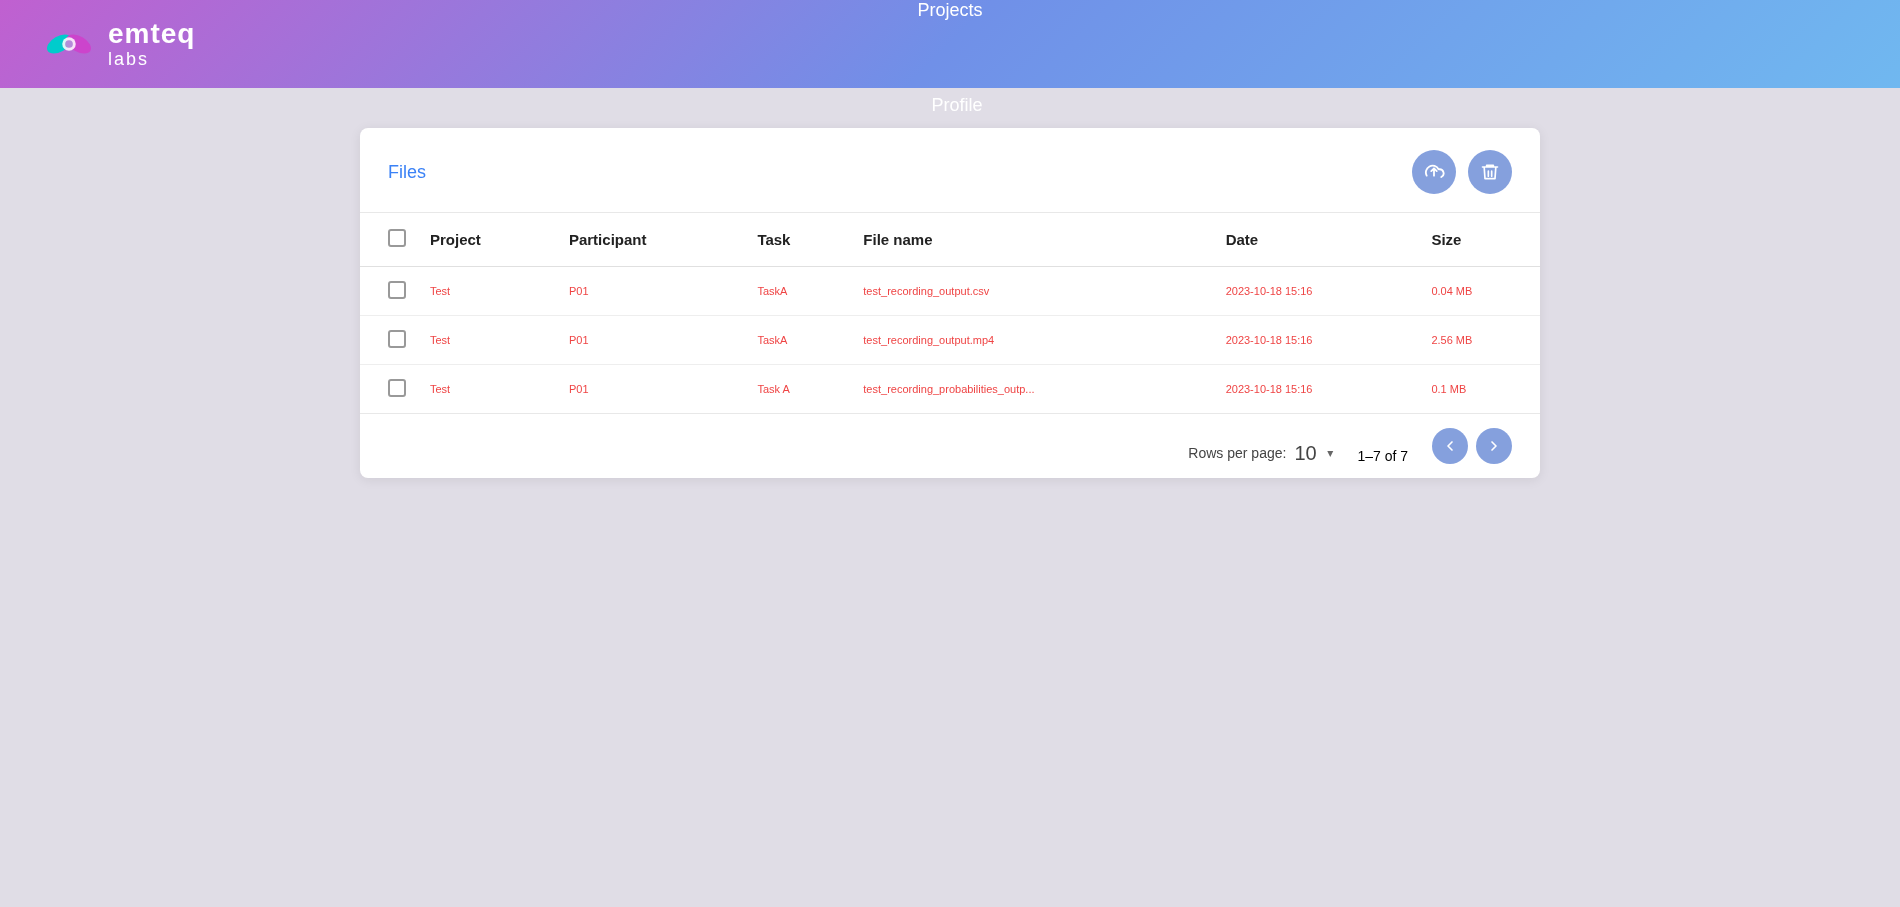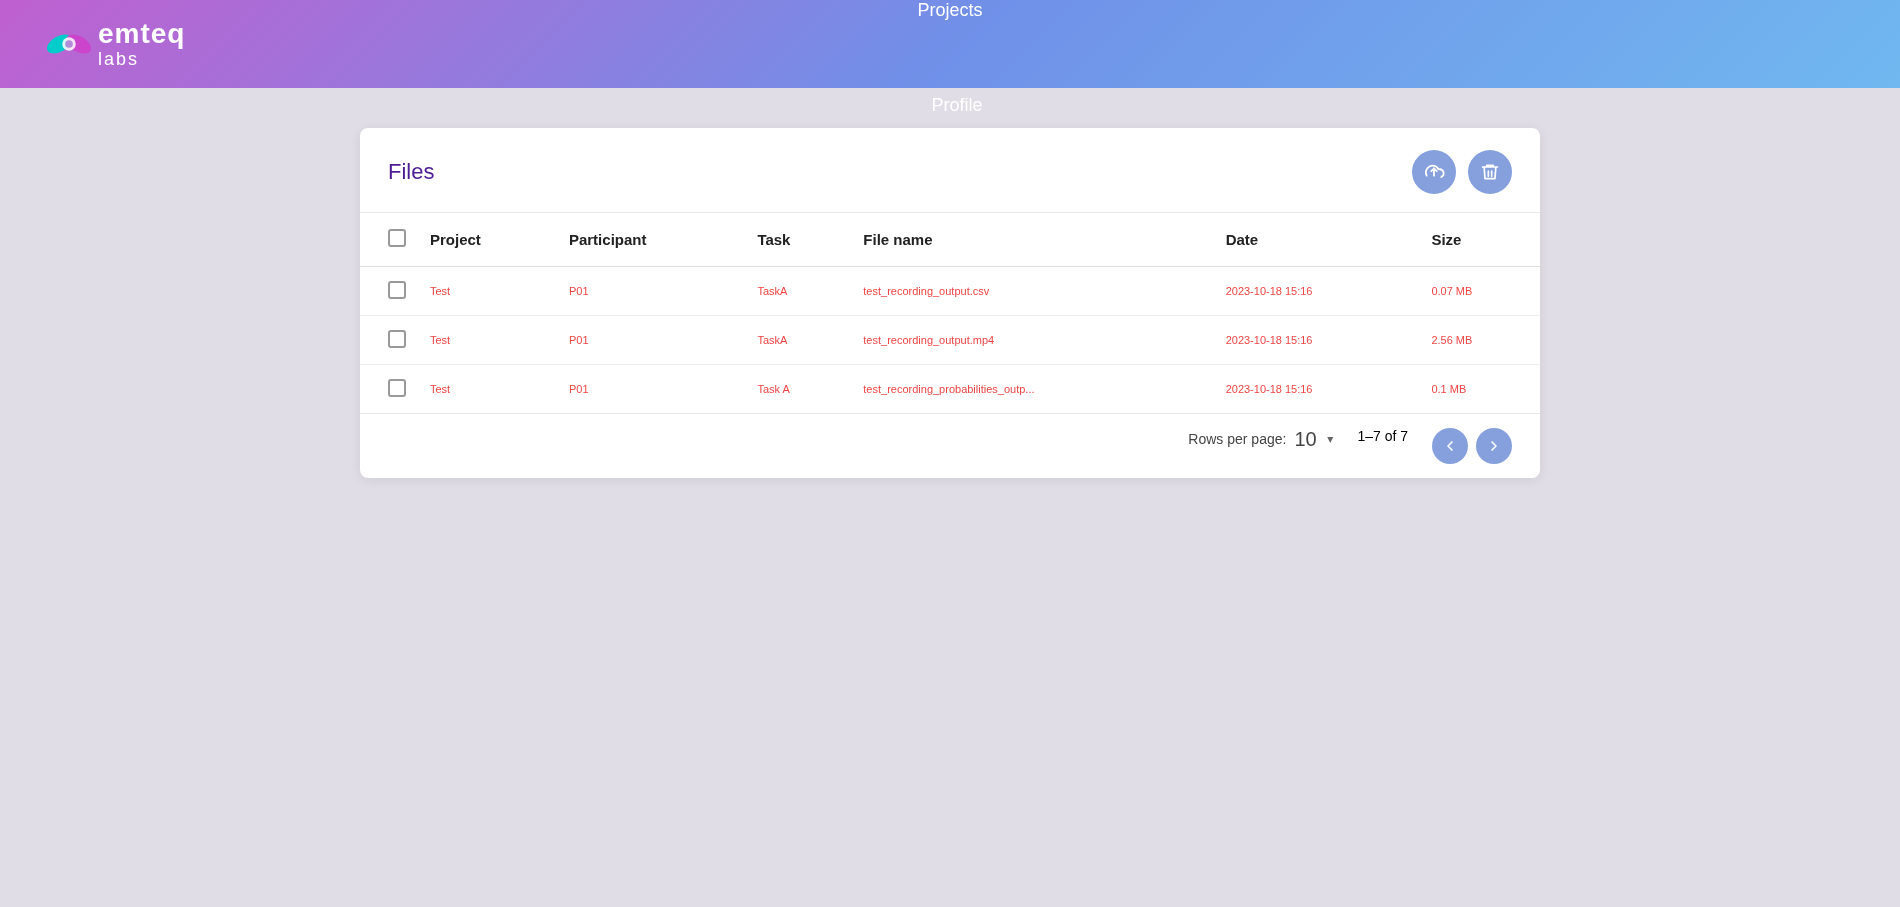--- a/index.html
+++ b/index.html
@@ -15,21 +15,21 @@
       background: linear-gradient(135deg, #c060d0 0%, #7090e8 50%, #70b8f0 100%);
       height: 88px;
       display: flex;
       align-items: center;
       padding: 0 40px;
       position: relative;
     }
     .logo-area {
       display: flex;
       align-items: center;
-      gap: 0;
+      gap: 10px;
     }
     .logo-svg {
       width: 58px;
       height: 58px;
     }
     .logo-text {
       display: flex;
       flex-direction: column;
       line-height: 1.1;
     }
@@ -92,23 +92,23 @@
 
     
     .card-header {
       display: flex;
       align-items: center;
       justify-content: space-between;
       padding: 22px 28px 18px 28px;
       border-bottom: 1px solid #e8e8e8;
     }
     .card-title {
-      font-size: 22px;
+      font-size: 18px;
       font-weight: 400;
-      color: #4c1d95;
+      color: #3b82f6;
     }
     .card-actions {
       display: flex;
       gap: 12px;
     }
     .action-btn {
       width: 44px;
       height: 44px;
       border-radius: 50%;
       border: none;
@@ -170,21 +170,21 @@
       cursor: pointer;
       background: #fff;
       flex-shrink: 0;
     }
 
     
     .card-footer {
       border-top: 1px solid #e8e8e8;
       padding: 14px 28px;
       display: flex;
-      align-items: flex-start;
+      align-items: flex-end;
       justify-content: flex-end;
       gap: 24px;
     }
     .rows-per-page {
       display: flex;
       align-items: center;
       gap: 8px;
       color: #444;
       font-size: 14px;
     }
@@ -303,21 +303,21 @@
         </thead>
         <tbody id="table-body">
 
         <tr>
               <td><span class="cb"></span></td>
               <td>Test</td>
               <td>P01</td>
               <td>TaskA</td>
               <td>test_recording_output.csv</td>
               <td>2023-10-18 15:16</td>
-              <td>0.07 MB</td>
+              <td>0.04 MB</td>
             </tr>
             <tr>
               <td><span class="cb"></span></td>
               <td>Test</td>
               <td>P01</td>
               <td>TaskA</td>
               <td>test_recording_output.mp4</td>
               <td>2023-10-18 15:16</td>
               <td>2.56 MB</td>
             </tr>

